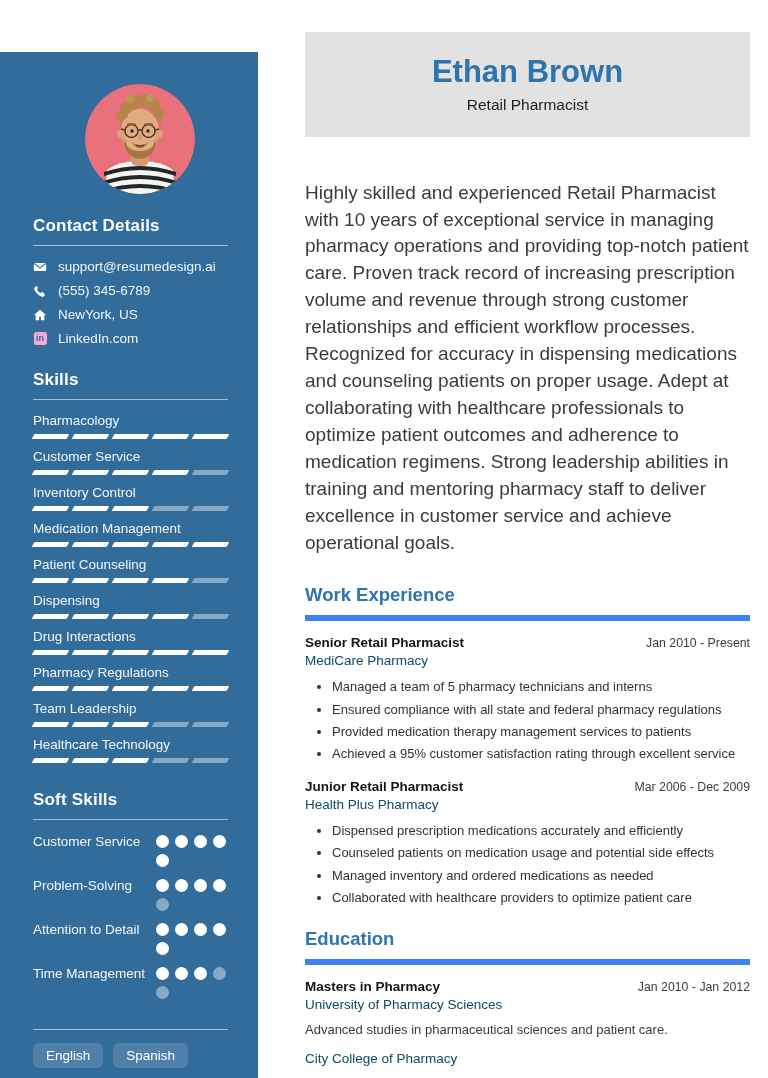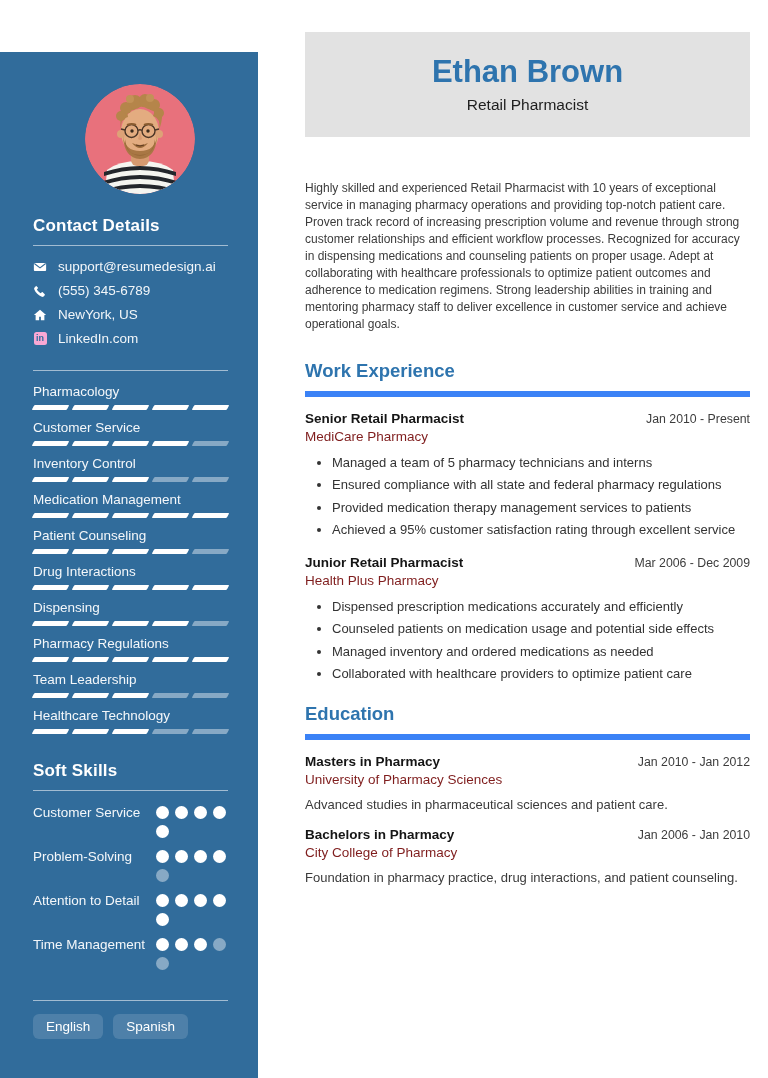--- a/index.html
+++ b/index.html
@@ -83,32 +83,32 @@
     margin-top:32px;background:var(--header-bg);
     text-align:center;padding:24px 10px 23px;
   }
   .person-name{
     color:var(--accent);font-size:31px;font-weight:bold;line-height:1.05;
   }
   .person-role{
     margin-top:7px;font-size:15.5px;color:#1e1e1e;
   }
   .summary{
-    margin-top:43px;font-size:12px;line-height:1.42;color:#3b3b3b;
+    margin-top:43px;font-size:19px;line-height:1.42;color:#3b3b3b;
   }
   .msection{margin-top:27px;}
   .msec-title{
     color:var(--accent);font-size:18.5px;font-weight:bold;
     padding-bottom:9px;border-bottom:6px solid #3b82f6;margin-bottom:14px;
   }
   .entry{margin-bottom:12px;}
   .entry-head{display:flex;justify-content:space-between;align-items:baseline;gap:44px;}
   .entry-title{font-size:13.5px;font-weight:bold;color:#151515;}
   .entry-date{font-size:12.3px;color:#3c3c3c;white-space:nowrap;}
-  .entry-sub{font-size:13.5px;color:#7f1d1d;margin-top:3px;}
+  .entry-sub{font-size:13.5px;color:#0c4a6e;margin-top:3px;}
   .bullets{margin:10px 0 15px 0;padding-left:27px;list-style:disc;}
   .bullets li{font-size:13px;color:#333;line-height:1.42;margin-bottom:4px;}
   .entry-desc{font-size:13px;color:#3b3b3b;margin-top:9px;line-height:1.42;}
 </style>
 </head>
 <body>
 
 <div class="page">
 
   <aside class="sidebar">
@@ -202,20 +202,21 @@
           <li>
             <span class="cicon">
               <span class="li-badge">in</span>
             </span>
             <span>LinkedIn.com</span>
           </li>
         </ul>
     </section>
 
     <section class="side-section">
+      <h2 class="side-title">Skills</h2>
       <div class="side-rule"></div>
       <div id="skills-list">
           <div class="skill">
             <div class="skill-name">Pharmacology</div>
             <div class="skill-bar">
               <span class="seg on"></span>
               <span class="seg on"></span>
               <span class="seg on"></span>
               <span class="seg on"></span>
               <span class="seg on"></span>
@@ -255,37 +256,37 @@
             <div class="skill-name">Patient Counseling</div>
             <div class="skill-bar">
               <span class="seg on"></span>
               <span class="seg on"></span>
               <span class="seg on"></span>
               <span class="seg on"></span>
               <span class="seg"></span>
             </div>
           </div>
           <div class="skill">
+            <div class="skill-name">Dispensing</div>
+            <div class="skill-bar">
+              <span class="seg on"></span>
+              <span class="seg on"></span>
+              <span class="seg on"></span>
+              <span class="seg on"></span>
+              <span class="seg"></span>
+            </div>
+          </div>
+          <div class="skill">
             <div class="skill-name">Drug Interactions</div>
             <div class="skill-bar">
               <span class="seg on"></span>
               <span class="seg on"></span>
               <span class="seg on"></span>
               <span class="seg on"></span>
               <span class="seg on"></span>
-            </div>
-          </div>
-          <div class="skill">
-            <div class="skill-name">Dispensing</div>
-            <div class="skill-bar">
-              <span class="seg on"></span>
-              <span class="seg on"></span>
-              <span class="seg on"></span>
-              <span class="seg on"></span>
-              <span class="seg"></span>
             </div>
           </div>
           <div class="skill">
             <div class="skill-name">Pharmacy Regulations</div>
             <div class="skill-bar">
               <span class="seg on"></span>
               <span class="seg on"></span>
               <span class="seg on"></span>
               <span class="seg on"></span>
               <span class="seg on"></span>
@@ -417,24 +418,20 @@
       <div id="education-list">
           <div class="entry">
             <div class="entry-head">
               <div class="entry-title">Masters in Pharmacy</div>
               <div class="entry-date">Jan 2010 - Jan 2012</div>
             </div>
             <div class="entry-sub">University of Pharmacy Sciences</div>
             <div class="entry-desc">Advanced studies in pharmaceutical sciences and patient care.</div>
           </div>
           <div class="entry">
-            <div class="entry-head">
-              <div class="entry-title">Bachelors in Pharmacy</div>
-              <div class="entry-date">Jan 2006 - Jan 2010</div>
-            </div>
             <div class="entry-sub">City College of Pharmacy</div>
             <div class="entry-desc">Foundation in pharmacy practice, drug interactions, and patient counseling.</div>
           </div>
         </div>
     </section>
 
   </main>
 </div>
 
 </body></html>

